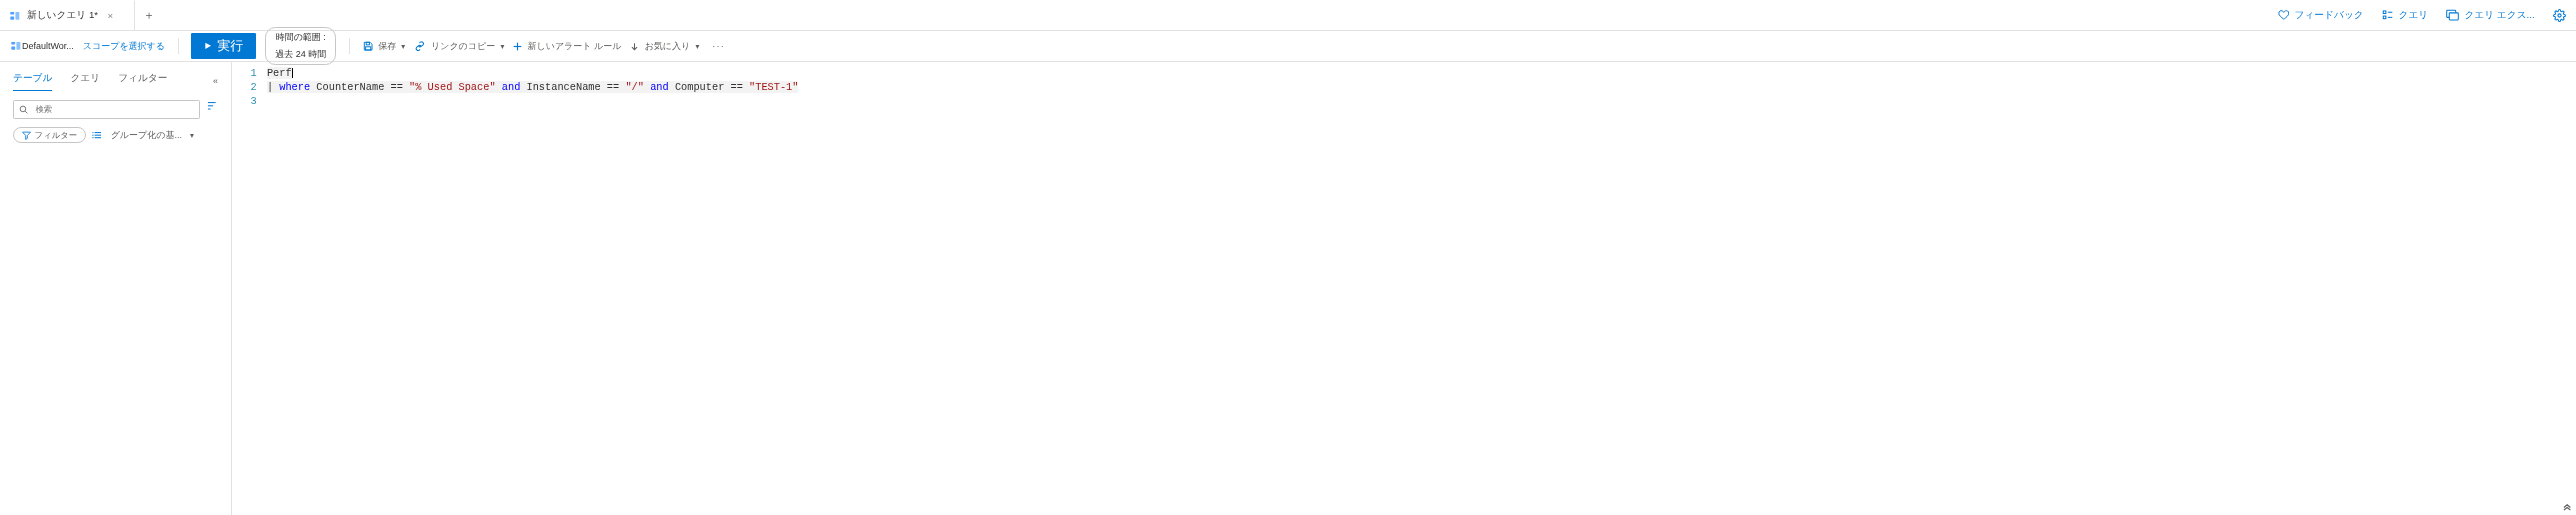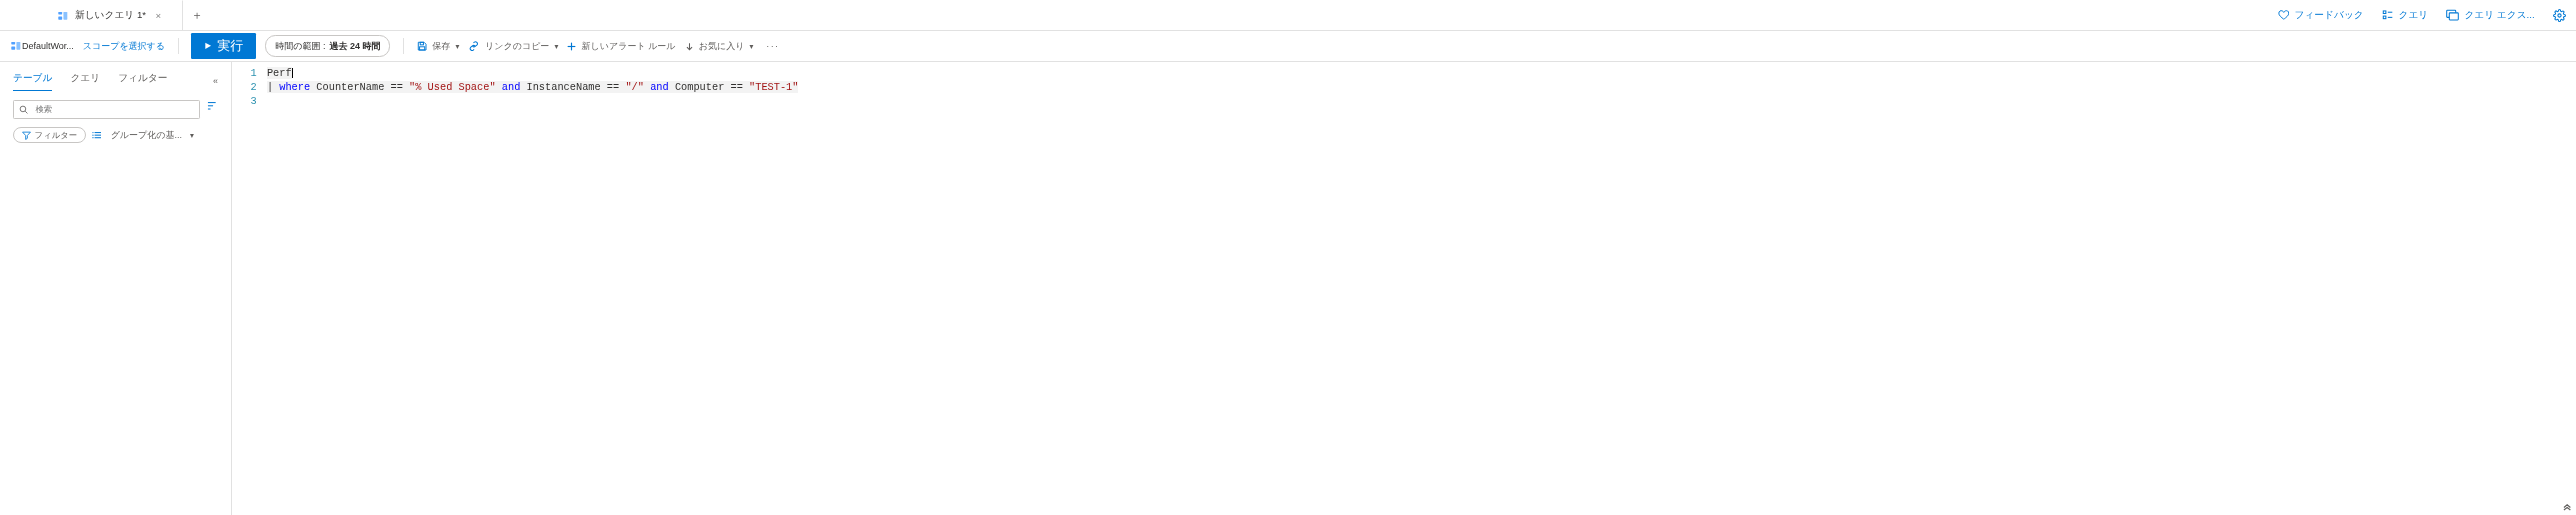--- a/index.html
+++ b/index.html
@@ -37,21 +37,21 @@
   .tabs { display: flex; align-items: stretch; }
   .tab {
     display: flex; align-items: center; gap: 6.4px;
     padding: 0 11.6px 0 9px;
     border-right: 0.6px solid var(--border);
     border-top: 1.9px solid transparent;
     cursor: pointer;
     position: relative;
     min-width: 135px;
   }
-  .tab.active { border-top-color: transparent; background: #fff; margin-left: 48px; }
+  .tab.active { border-top-color: transparent; background: #fff; }
   .tab-title { font-size: 9.7px; color: var(--text); white-space: nowrap; }
   .tab-close { color: #888; font-size: 9.7px; width:11.6px; text-align:center; }
   .tab-add {
     display:flex; align-items:center; justify-content:center;
     width: 28px; color: #605e5c; font-size: 11.6px;
   }
   .header-spacer { flex: 1; }
   .header-actions {
     display: flex; align-items: center; gap: 18px;
     padding-right: 10.3px;
@@ -81,23 +81,23 @@
   .vsep { width:0.6px; height:16.7px; background: var(--border); margin: 0 3.9px; }
   .run-btn {
     display:flex; align-items:center; gap:5.2px;
     background: var(--blue); color:#fff;
     padding: 3.9px 13px; border-radius:1.3px;
     cursor:pointer; font-size:13px;
   }
   .time-pill {
     display:flex; align-items:center; gap:3.9px;
     padding:3.2px 9px; border:0.6px solid var(--pill-border);
-    border-radius: 10.3px; white-space:nowrap;
-  }
-  .time-pill b { font-weight:700; }
+    border-radius: 10.3px; white-space:nowrap;flex-direction:column;
+  }
+  .time-pill b { font-weight:400; }
   .tool-btn {
     display:flex; align-items:center; gap:5.2px;
     color: var(--text-muted); cursor:pointer; white-space:nowrap;
   }
   .tool-btn .ico { color: var(--blue); }
   .chev { font-size:7.7px; color: var(--text-muted); }
   .more { color: var(--text-muted); letter-spacing:1.3px; padding:0 3.9px; }
 
   
   .body { flex:1; display:flex; min-height:0; position:relative; }

